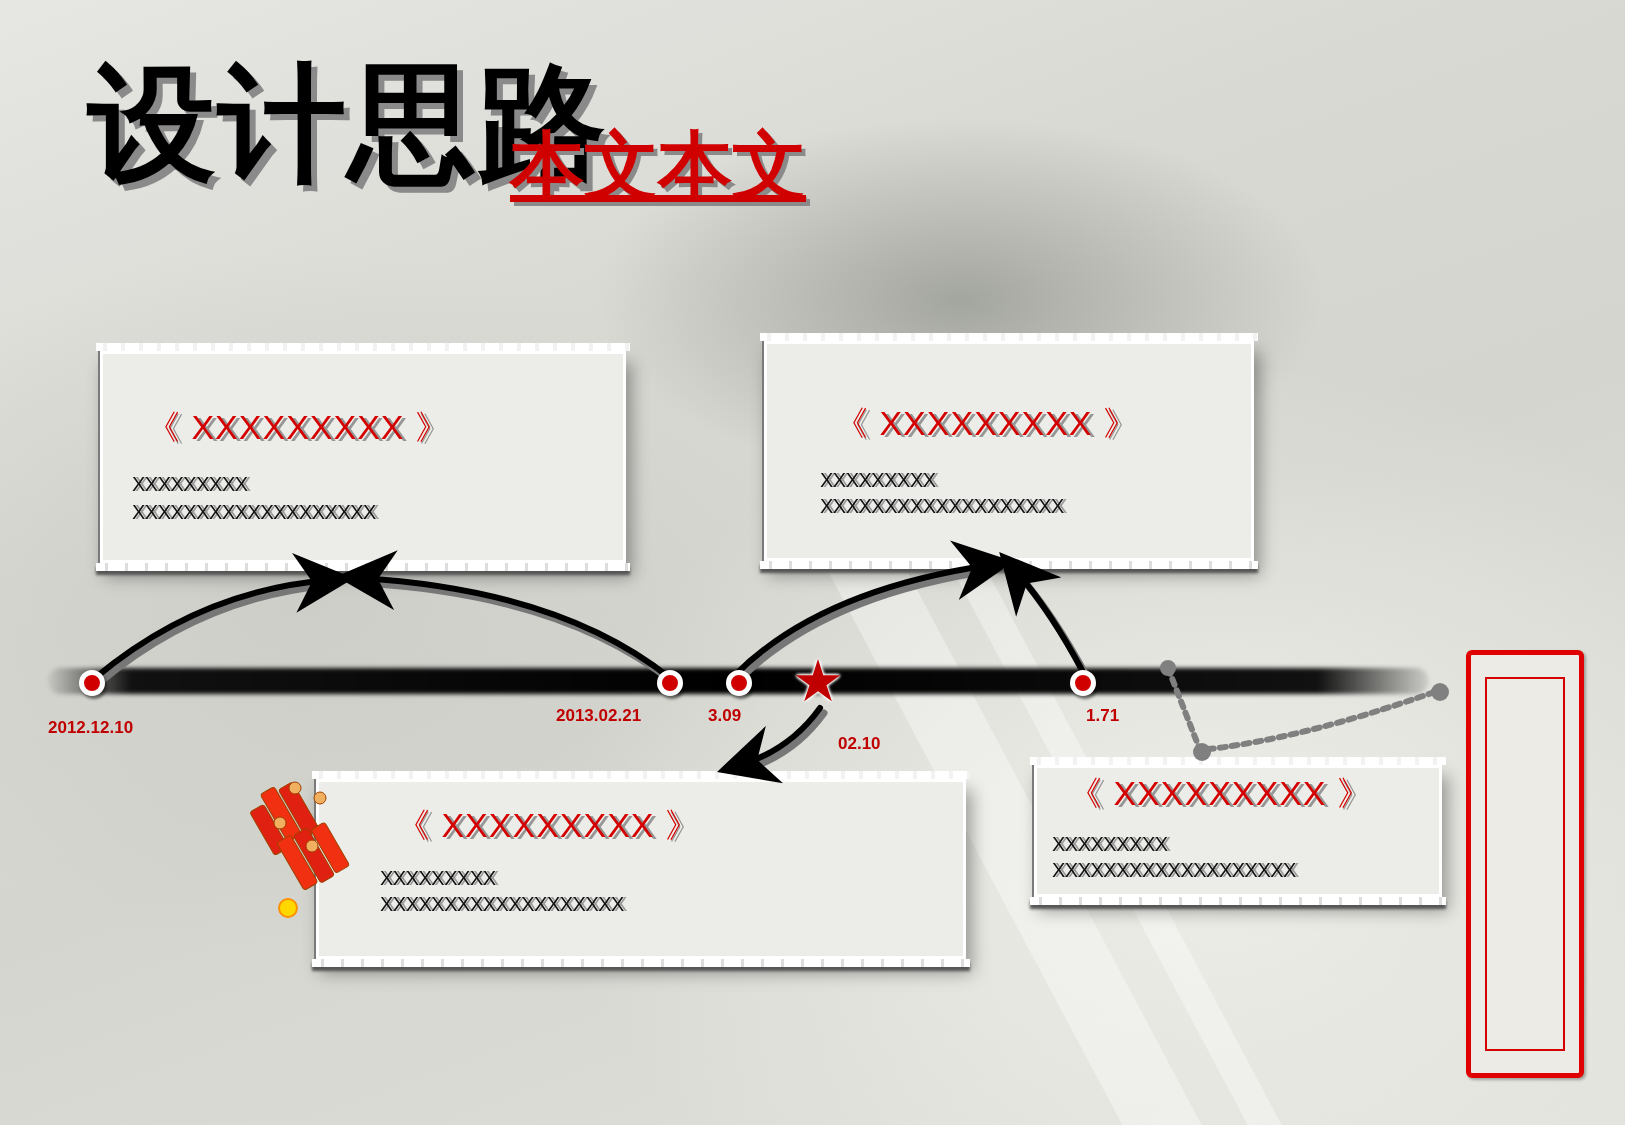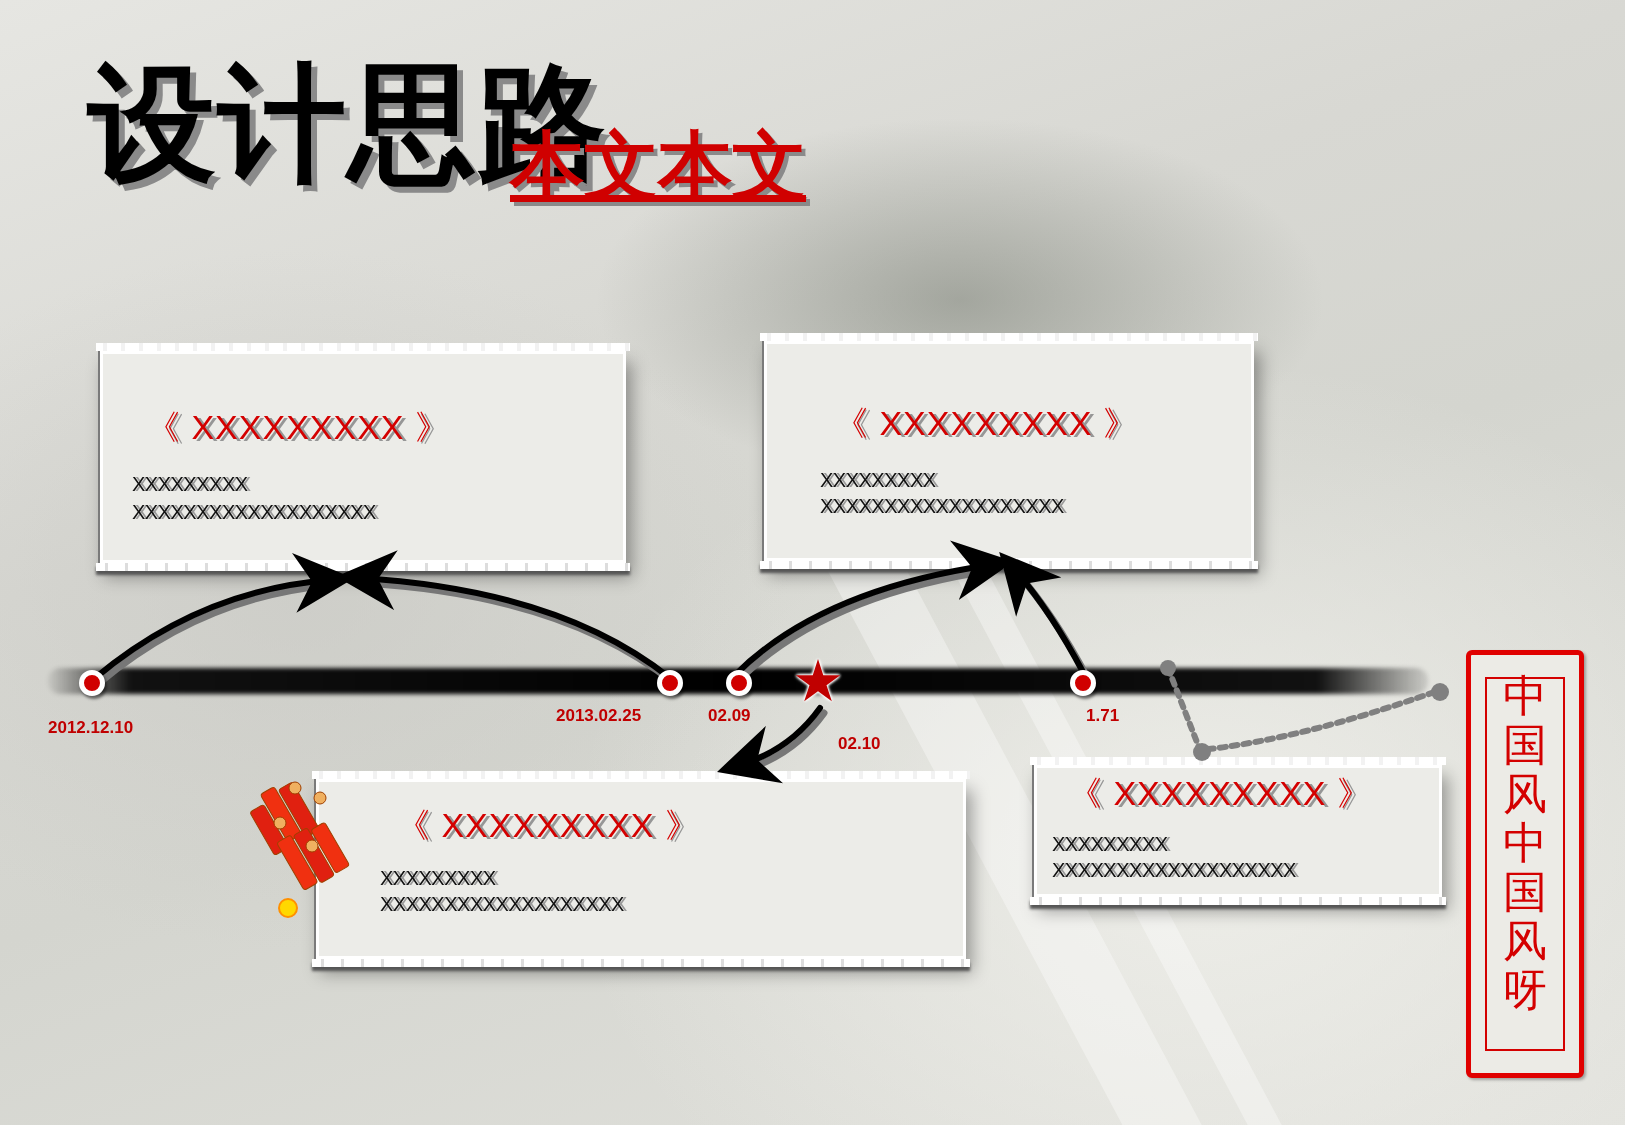--- a/index.html
+++ b/index.html
@@ -149,22 +149,22 @@
   <circle cx="1440" cy="692" r="9" fill="#808080"></circle>
 </svg>
 
 <div class="node" style="left:79px;top:670px;"></div>
 <div class="node" style="left:657px;top:670px;"></div>
 <div class="node" style="left:726px;top:670px;"></div>
 <div class="star">★</div>
 <div class="node" style="left:1070px;top:670px;"></div>
 
 <div class="date" style="left:48px;top:718px;">2012.12.10</div>
-<div class="date" style="left:556px;top:706px;">2013.02.25</div>
-<div class="date" style="left:708px;top:706px;">02.09</div>
+<div class="date" style="left:556px;top:706px;">2013.02.21</div>
+<div class="date" style="left:708px;top:706px;">3.09</div>
 <div class="date" style="left:838px;top:706px;margin-top:28px;">02.10</div>
 <div class="date" style="left:1086px;top:706px;">1.71</div>
 
 <svg class="firecracker" width="110" height="160">
   <g stroke="#a04000" stroke-width="1">
     <g transform="rotate(-30 55 70)">
       <rect x="20" y="20" width="16" height="50" rx="3" fill="#e02010"></rect>
       <rect x="38" y="10" width="16" height="55" rx="3" fill="#f03010"></rect>
       <rect x="56" y="15" width="16" height="55" rx="3" fill="#e02010"></rect>
       <rect x="28" y="60" width="16" height="55" rx="3" fill="#f03010"></rect>
@@ -174,14 +174,13 @@
     <circle cx="45" cy="20" r="6" fill="#f0b060"></circle>
     <circle cx="70" cy="30" r="6" fill="#f0b060"></circle>
     <circle cx="30" cy="55" r="6" fill="#f0b060"></circle>
     <circle cx="62" cy="78" r="6" fill="#f0b060"></circle>
   </g>
   <circle cx="38" cy="140" r="9" fill="#ffd800" stroke="#ff9000" stroke-width="2"></circle>
 </svg>
 
 <div class="seal">
   <div class="seal-inner"></div>
-  <div class="seal-text">中国风中国风呀</div>
 </div>
 
 </body></html>

